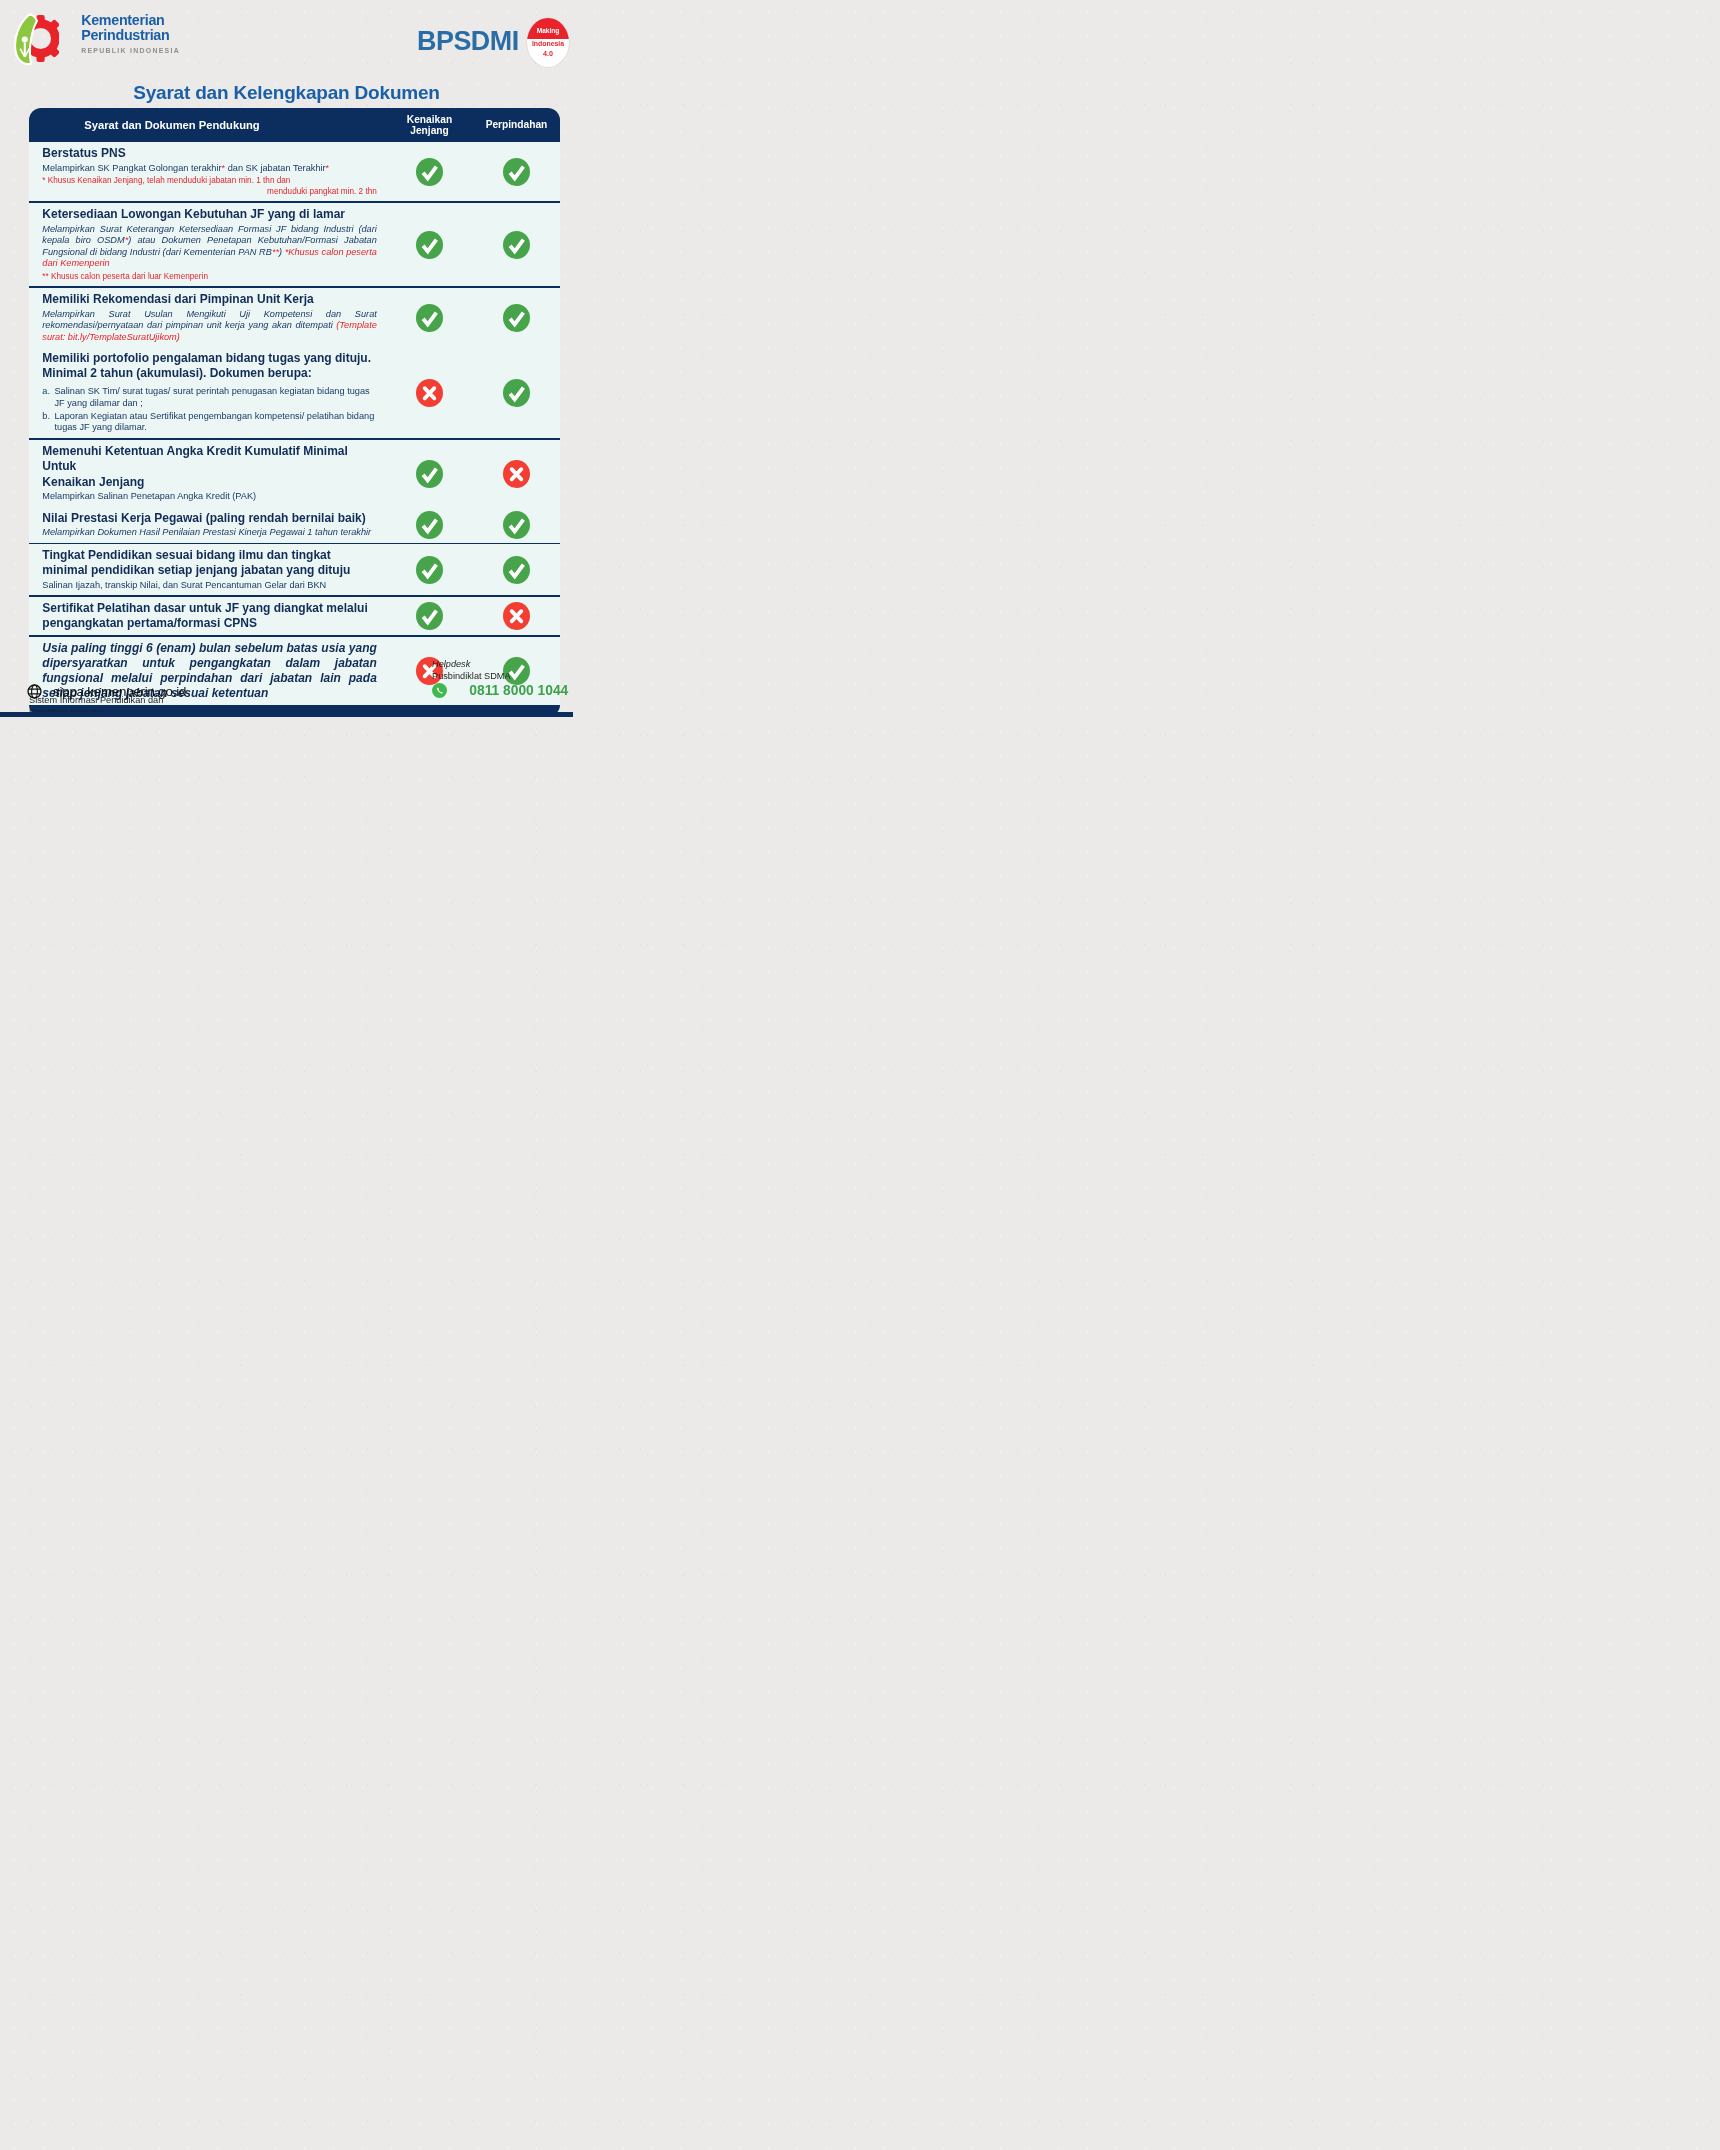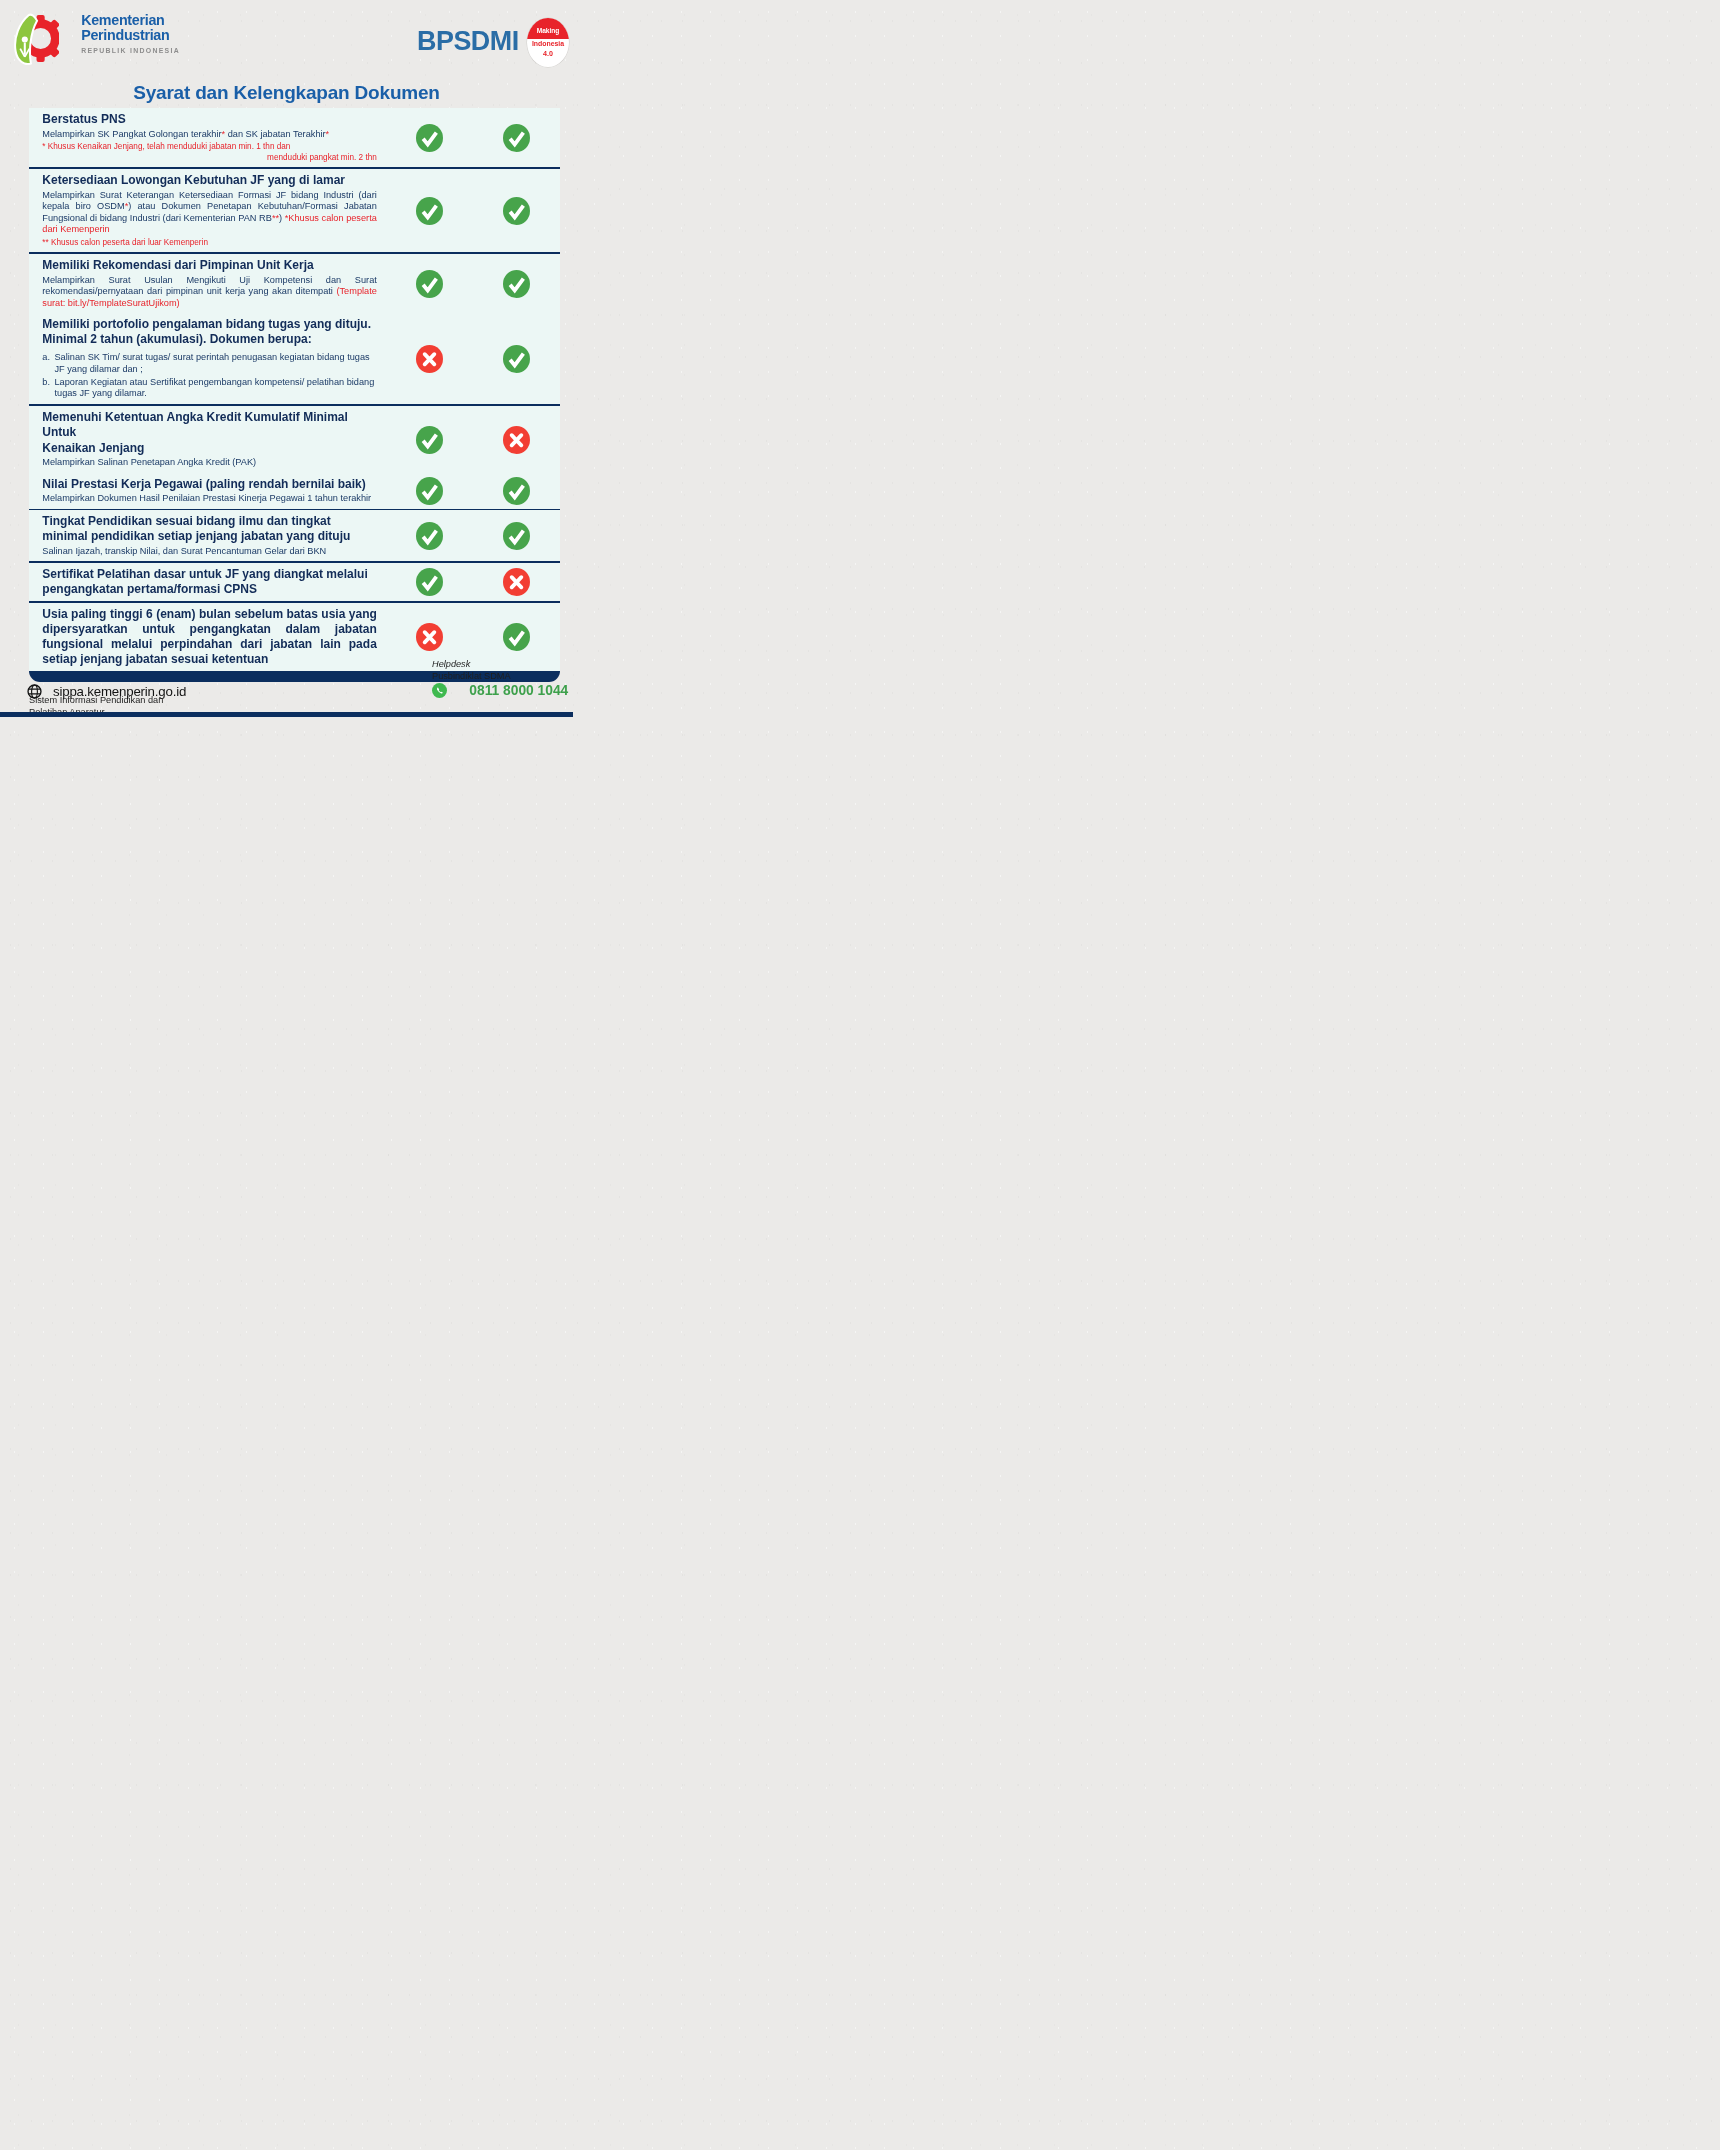--- a/index.html
+++ b/index.html
@@ -36,21 +36,21 @@
     display:grid;grid-template-columns:1fr 87px 87px;align-items:center;color:#fff;
   }
   .h-main{text-align:center;font-size:11.2px;font-weight:700;padding-right:71px;}
   .h-col{text-align:center;font-size:10.2px;font-weight:700;line-height:1.12;white-space:pre-line;}
   .tbody{background:var(--row-bg);}
   .row{display:grid;grid-template-columns:1fr 87px 87px;align-items:center;padding:4.1px 0 3.6px;}
   .cell-text{padding:0 9.2px 0 13.3px;color:var(--text-navy);}
   .cell-icon{display:flex;justify-content:center;align-items:center;}
   .blk-title{font-size:12px;font-weight:700;line-height:1.27;color:var(--heading-navy);}
   .blk-body{font-size:9.2px;line-height:1.26;margin-top:1.5px;}
-  .just{text-align:justify;}
+  .just{text-align:justify;font-style:italic;}
   .blk-note{font-size:8.2px;line-height:1.3;color:var(--red);margin-top:2px;}
   .note-line.indent{padding-left:7.1px;text-align:right;}
   .blk-list{margin-top:4.6px;font-size:9.2px;line-height:1.26;}
   .li{display:flex;}
   .li + .li{margin-top:1.5px;}
   .li-m{width:12.2px;flex:none;}
   .li-t{flex:1;}
   .seg-r{color:var(--red);}
   .divider{height:1.5px;background:var(--navy);}
   .divider.thick{height:2.5px;}
@@ -118,20 +118,26 @@
 <div class="abs badge">
   <div class="top"></div>
   <div class="b1">Making</div>
   <div class="b2">Indonesia</div>
   <div class="b3">4.0</div>
 </div>
 
 <div class="abs page-title">Syarat dan Kelengkapan Dokumen</div>
 
 <div class="abs table">
+  <div class="thead">
+    <div class="h-main">Syarat dan Dokumen Pendukung</div>
+    <div class="h-col">Kenaikan
+Jenjang</div>
+    <div class="h-col">Perpindahan</div>
+  </div>
   <div class="tbody">
       <div class="row">
         <div class="cell-text">
           <div class="blk-title"><span class="seg-b">Berstatus PNS</span></div>
           <div class="blk-body"><span class="seg-n">Melampirkan SK Pangkat Golongan terakhir</span><span class="seg-r">*</span><span class="seg-n"> dan SK jabatan Terakhir</span><span class="seg-r">*</span></div>
           <div class="blk-note">
             <div class="note-line">* Khusus Kenaikan Jenjang,  telah menduduki jabatan min. 1 thn dan</div>
             <div class="note-line indent">menduduki pangkat min. 2 thn</div>
           </div>
         </div>

